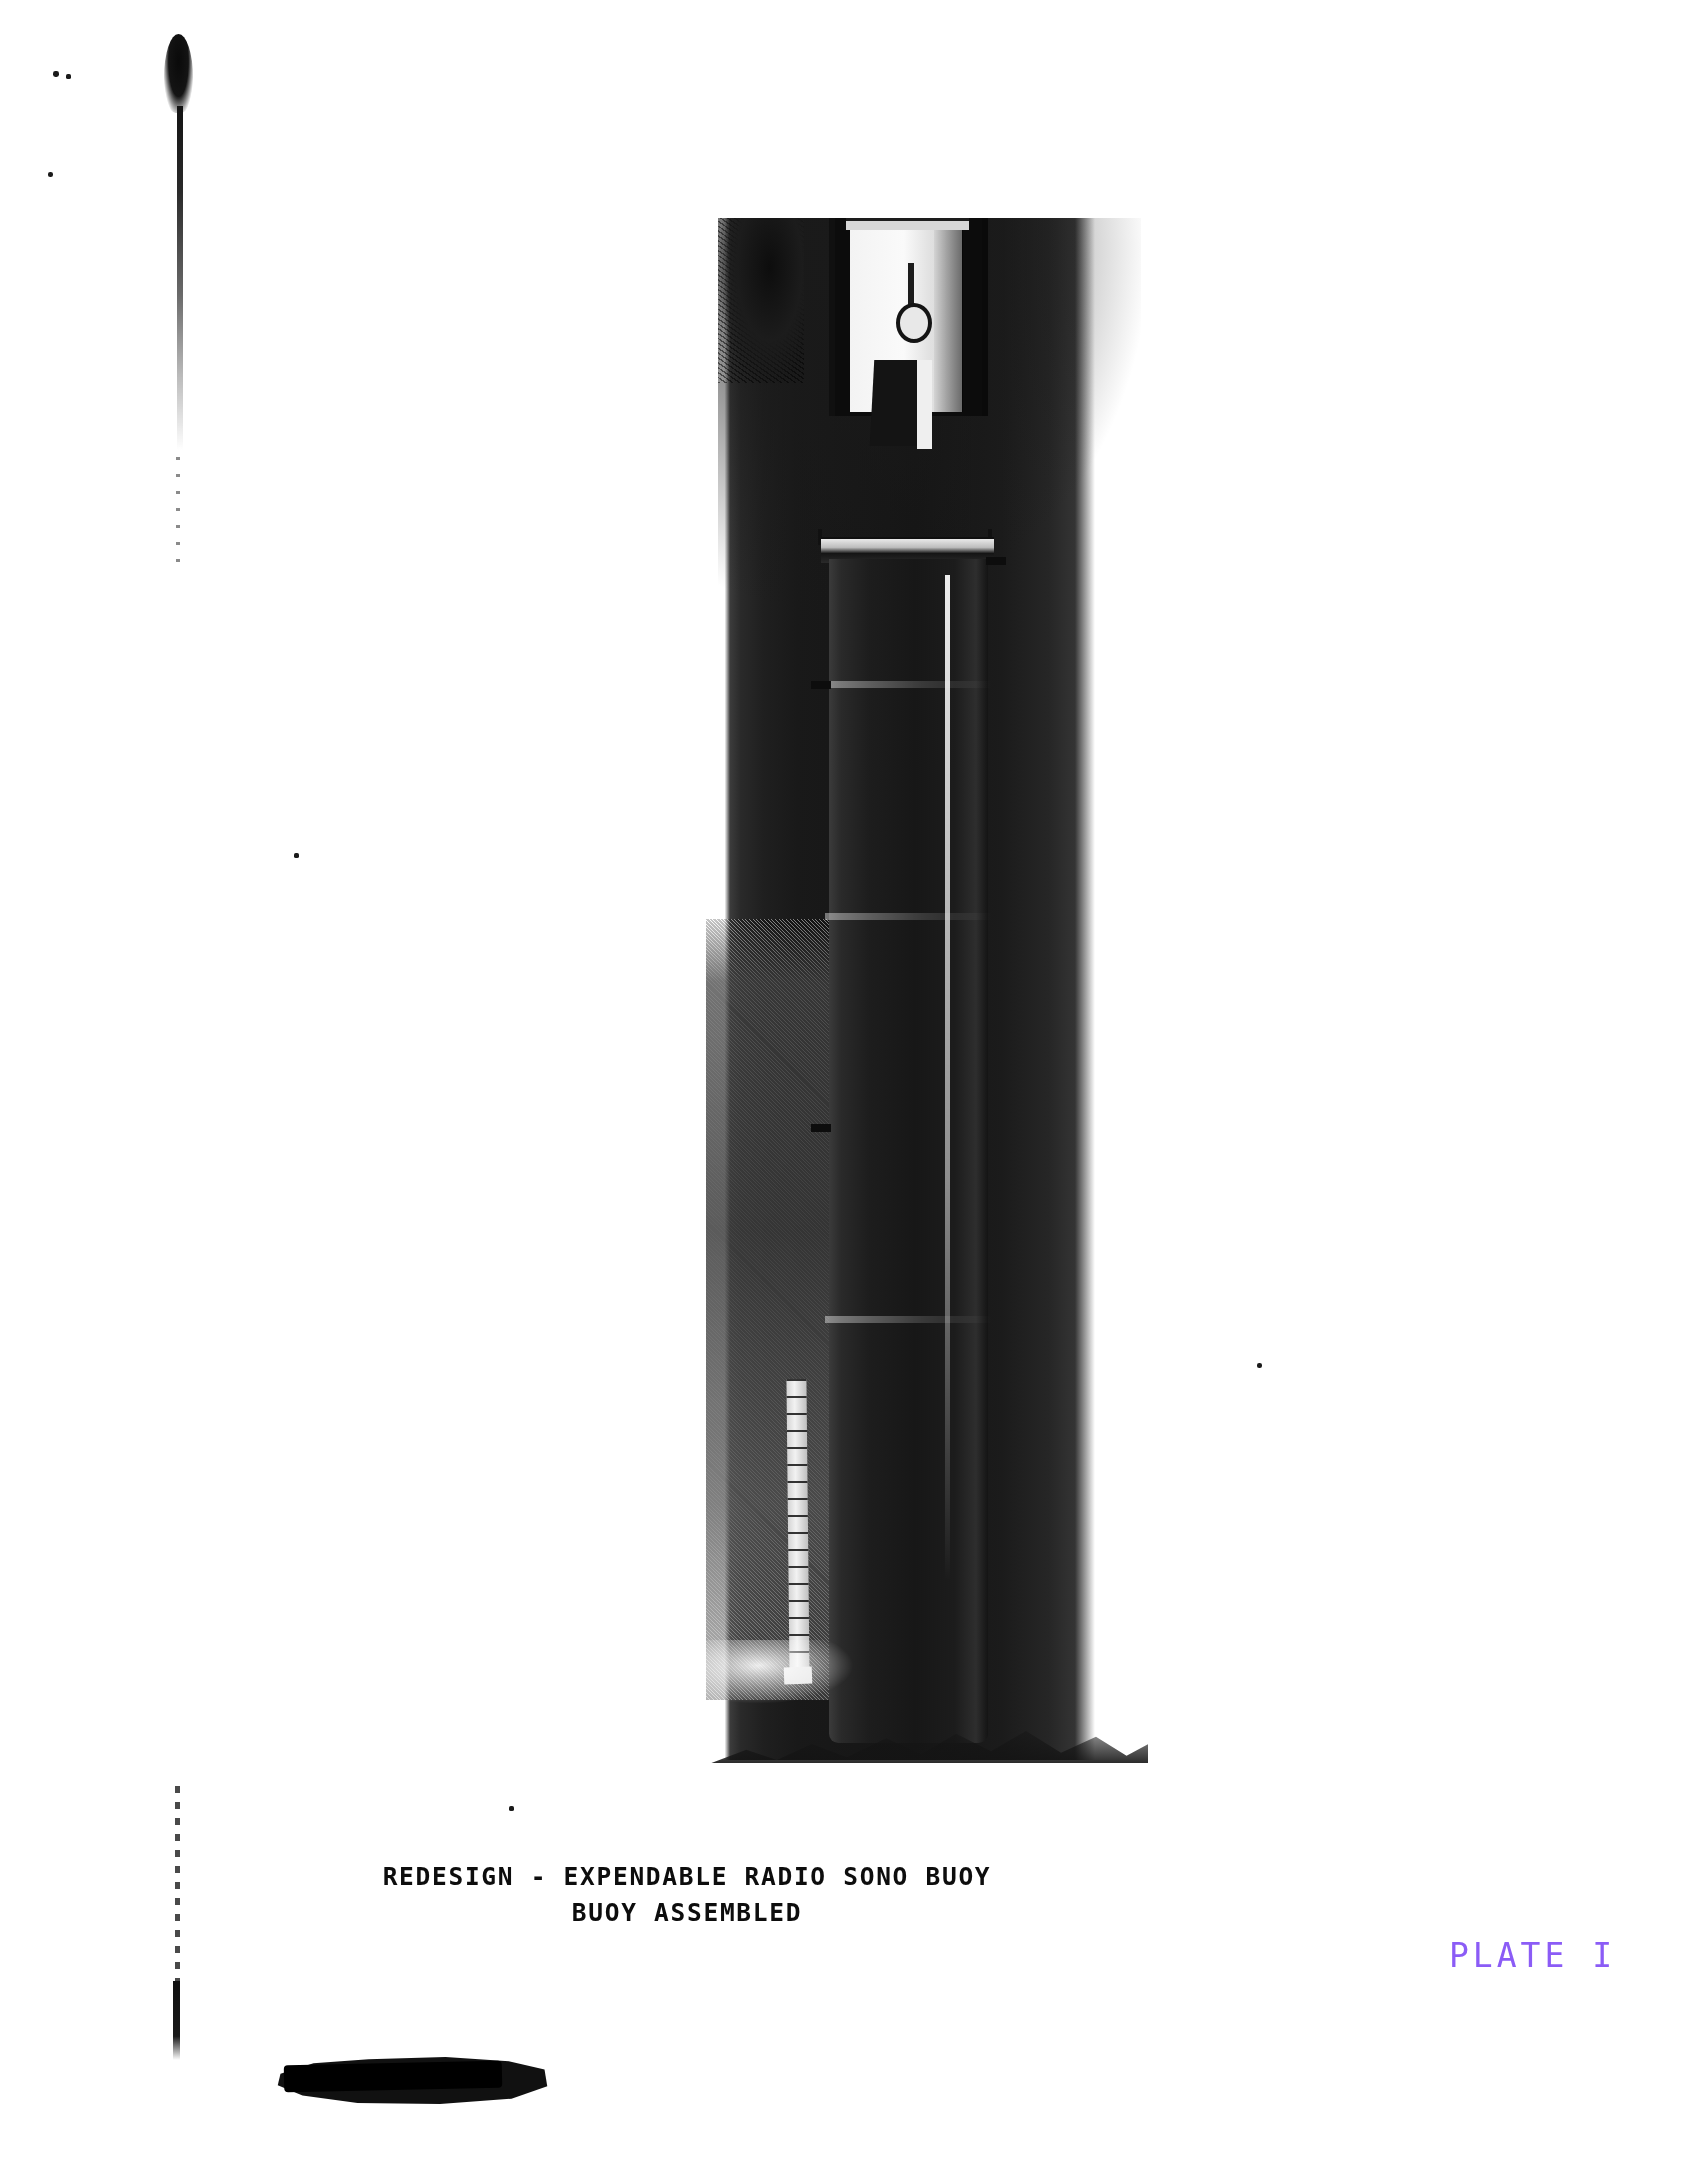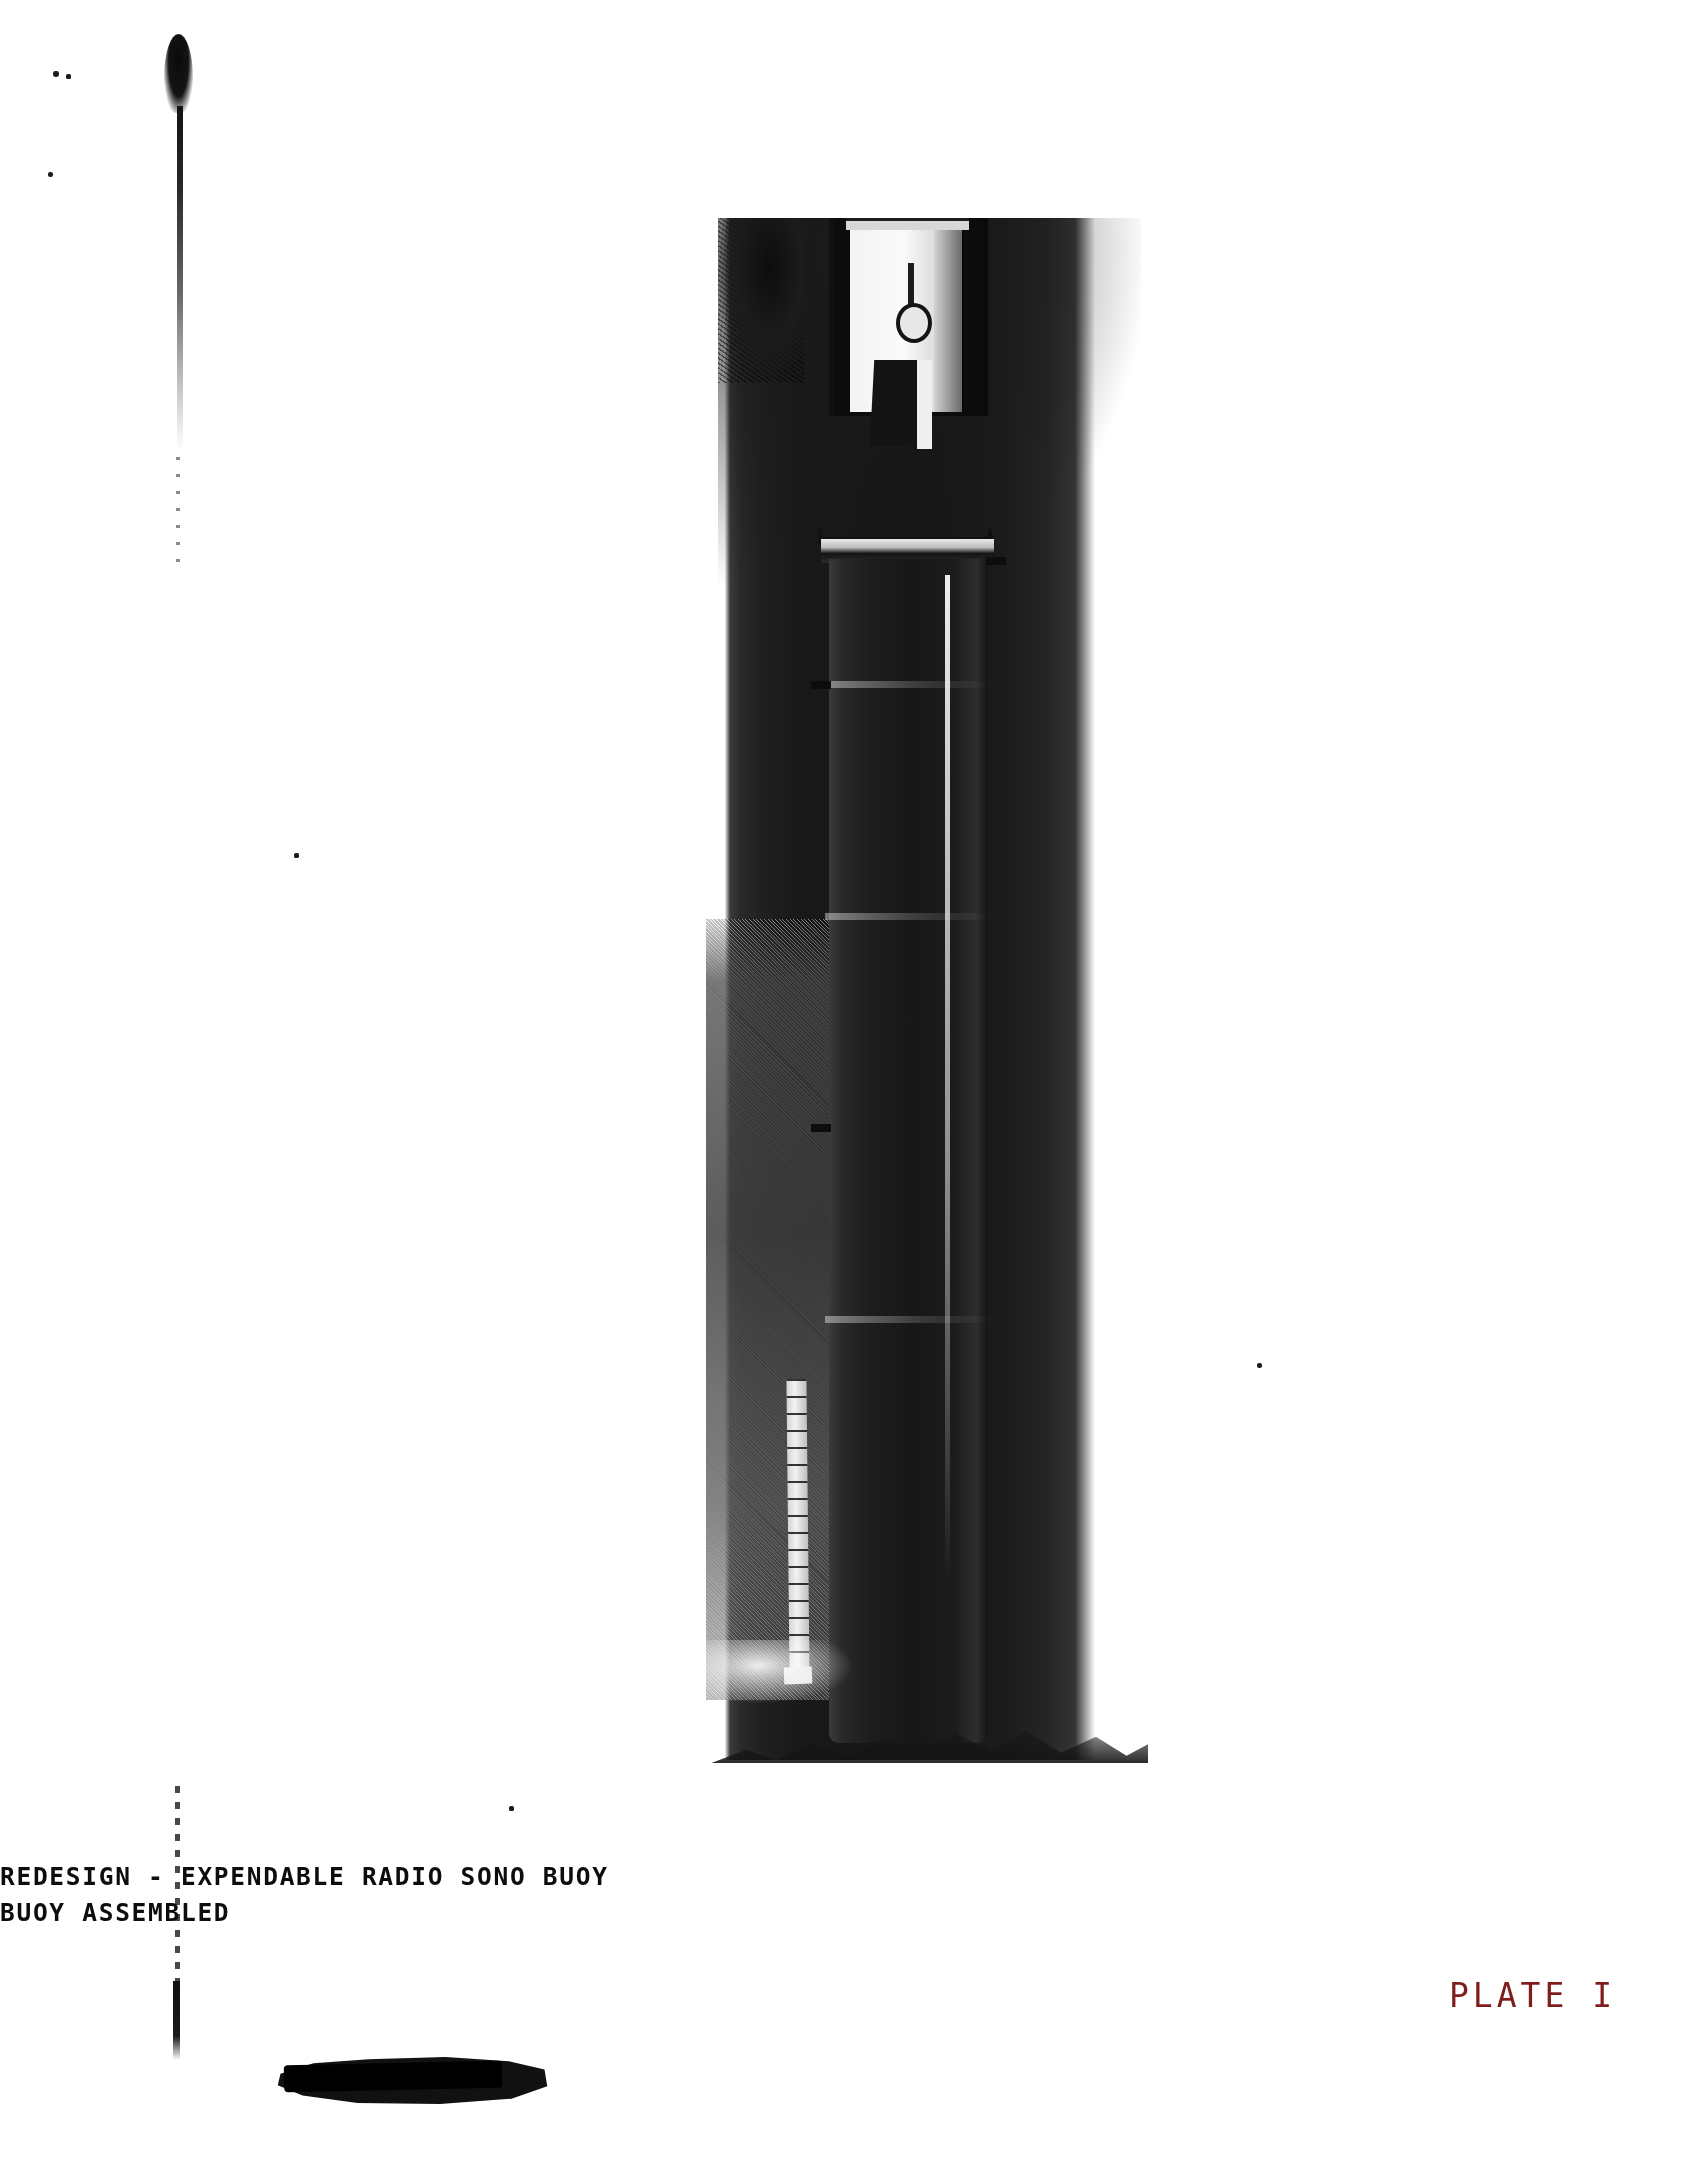--- a/index.html
+++ b/index.html
@@ -326,37 +326,38 @@
     height: 64px;
     background: radial-gradient(ellipse at 40% 40%, rgba(255,255,255,.9) 0%, rgba(255,255,255,0) 70%);
   }
 
   
   .caption {
     position: absolute;
     left: 0;
     top: 1859px;
     width: 1374px;
+    text-align: center;
     color: #0d0d0d;
     font-family: "DejaVu Sans Mono", monospace;
     font-size: 24.5px;
     letter-spacing: 1.7px;
     line-height: 1.45;
     font-weight: 700;
   }
   .caption-line2 {
     letter-spacing: 1.7px;
   }
 
   
   .plate {
     position: absolute;
     right: 71px;
-    top: 1976px;
-    color: #7f1d1d;
+    top: 1936px;
+    color: #8b5cf6;
     font-family: "DejaVu Sans Mono", monospace;
     font-size: 33px;
     letter-spacing: 4px;
     font-weight: 400;
   }
 </style>
 </head>
 <body>
 
 <div class="page">

